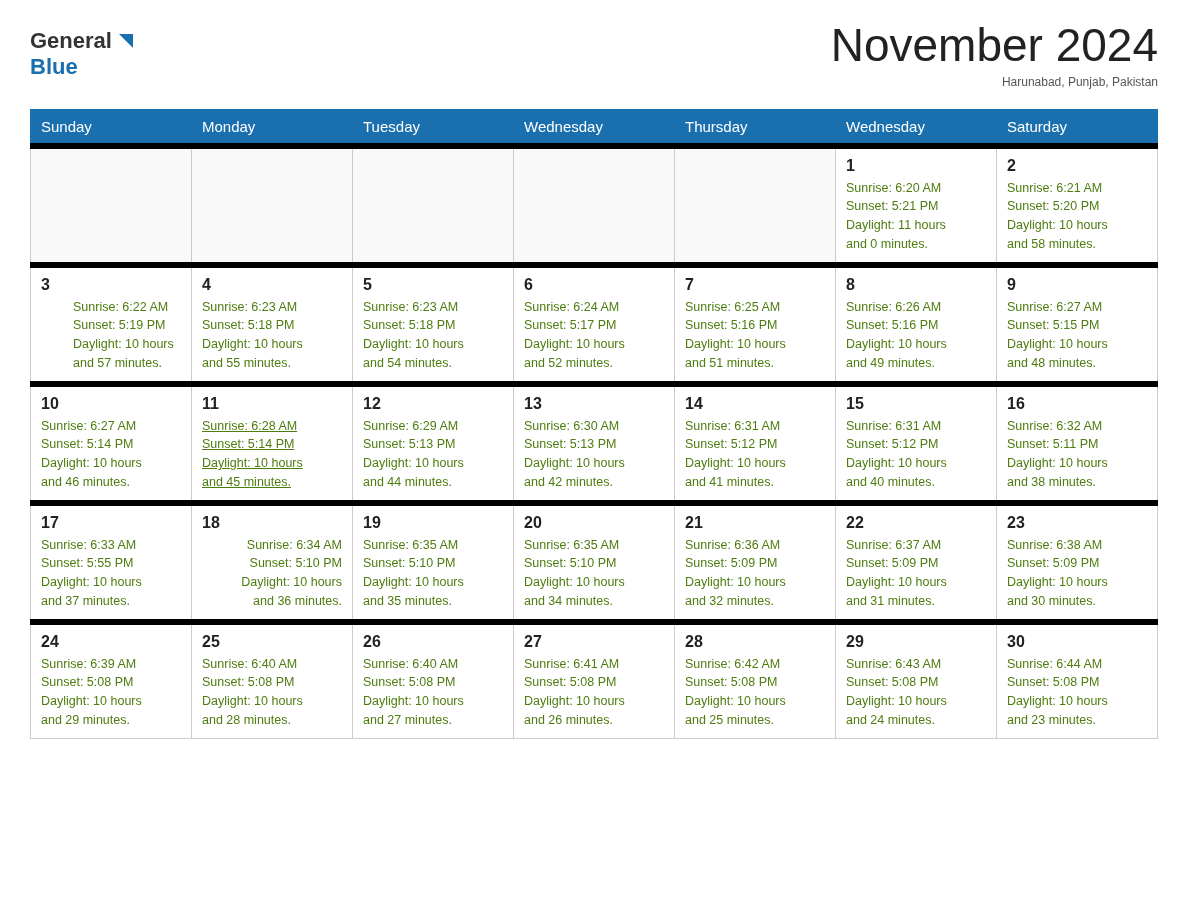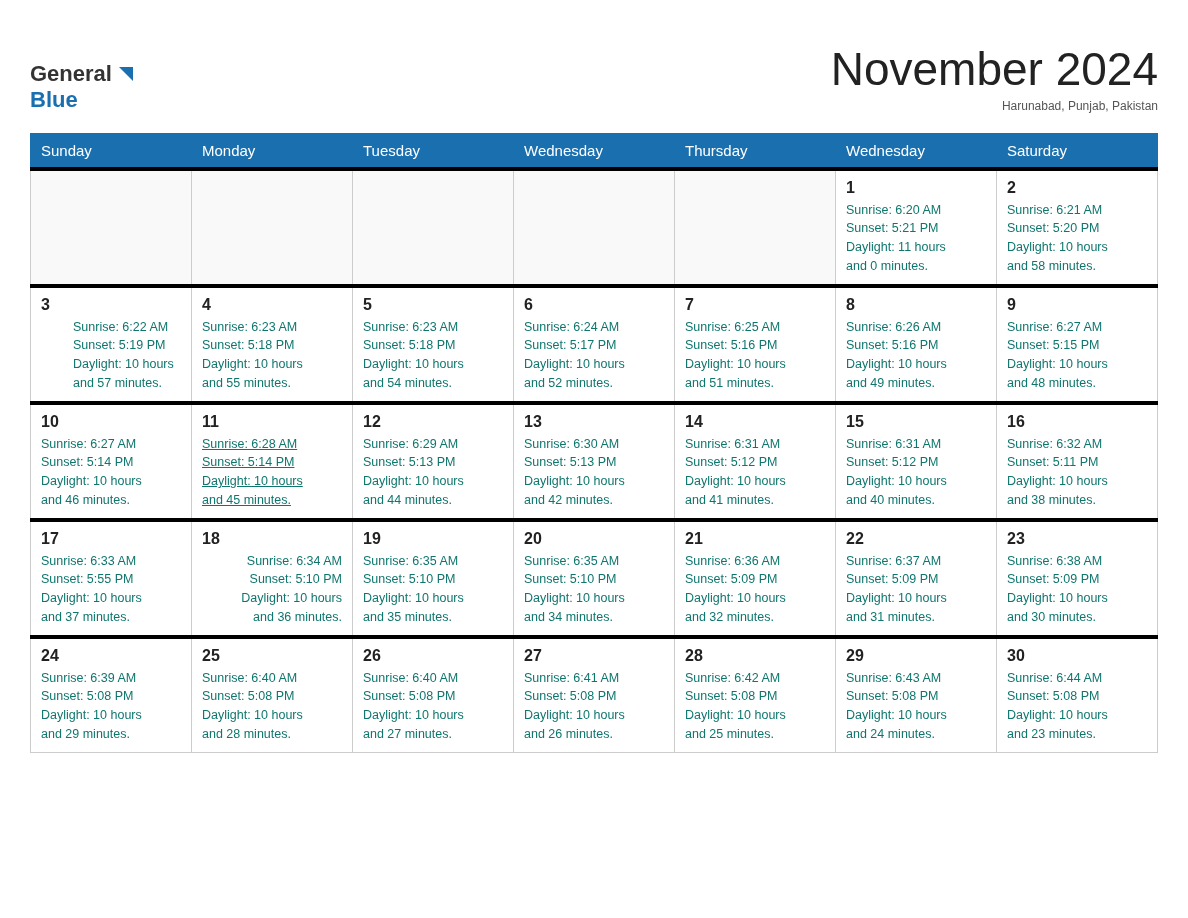--- a/index.html
+++ b/index.html
@@ -5,23 +5,22 @@
     * { box-sizing: border-box; margin: 0; padding: 0; }
     body {
       font-family: Arial, sans-serif;
       background: #fff;
       padding: 20px 30px;
       color: #222;
     }
     .header {
       display: flex;
       justify-content: space-between;
-      align-items: flex-end;
+      align-items: center;
       margin-bottom: 20px;
-      margin-top: 24px;
     }
     .logo-text-general {
       font-size: 22px;
       font-weight: bold;
       color: #333;
     }
     .logo-text-blue {
       font-size: 22px;
       font-weight: bold;
       color: #1a6faf;
@@ -72,28 +71,28 @@
     }
     .day-number {
       font-size: 16px;
       font-weight: bold;
       color: #222;
       display: block;
       margin-bottom: 4px;
     }
     .day-info {
       font-size: 12.5px;
-      color: #0f766e;
+      color: #4d7c0f;
       line-height: 1.5;
     }
     .empty-cell {
       background: #f9f9f9;
     }
     .calendar tr {
-      border-bottom: 4px solid #000000;
+      border-bottom: 6px solid #000000;
     }
     .calendar tbody tr:last-child {
       border-bottom: 1px solid #ccc;
     }
   </style>
 </head>
 <body>
 
 <div class="header">
   <div class="logo-container">

